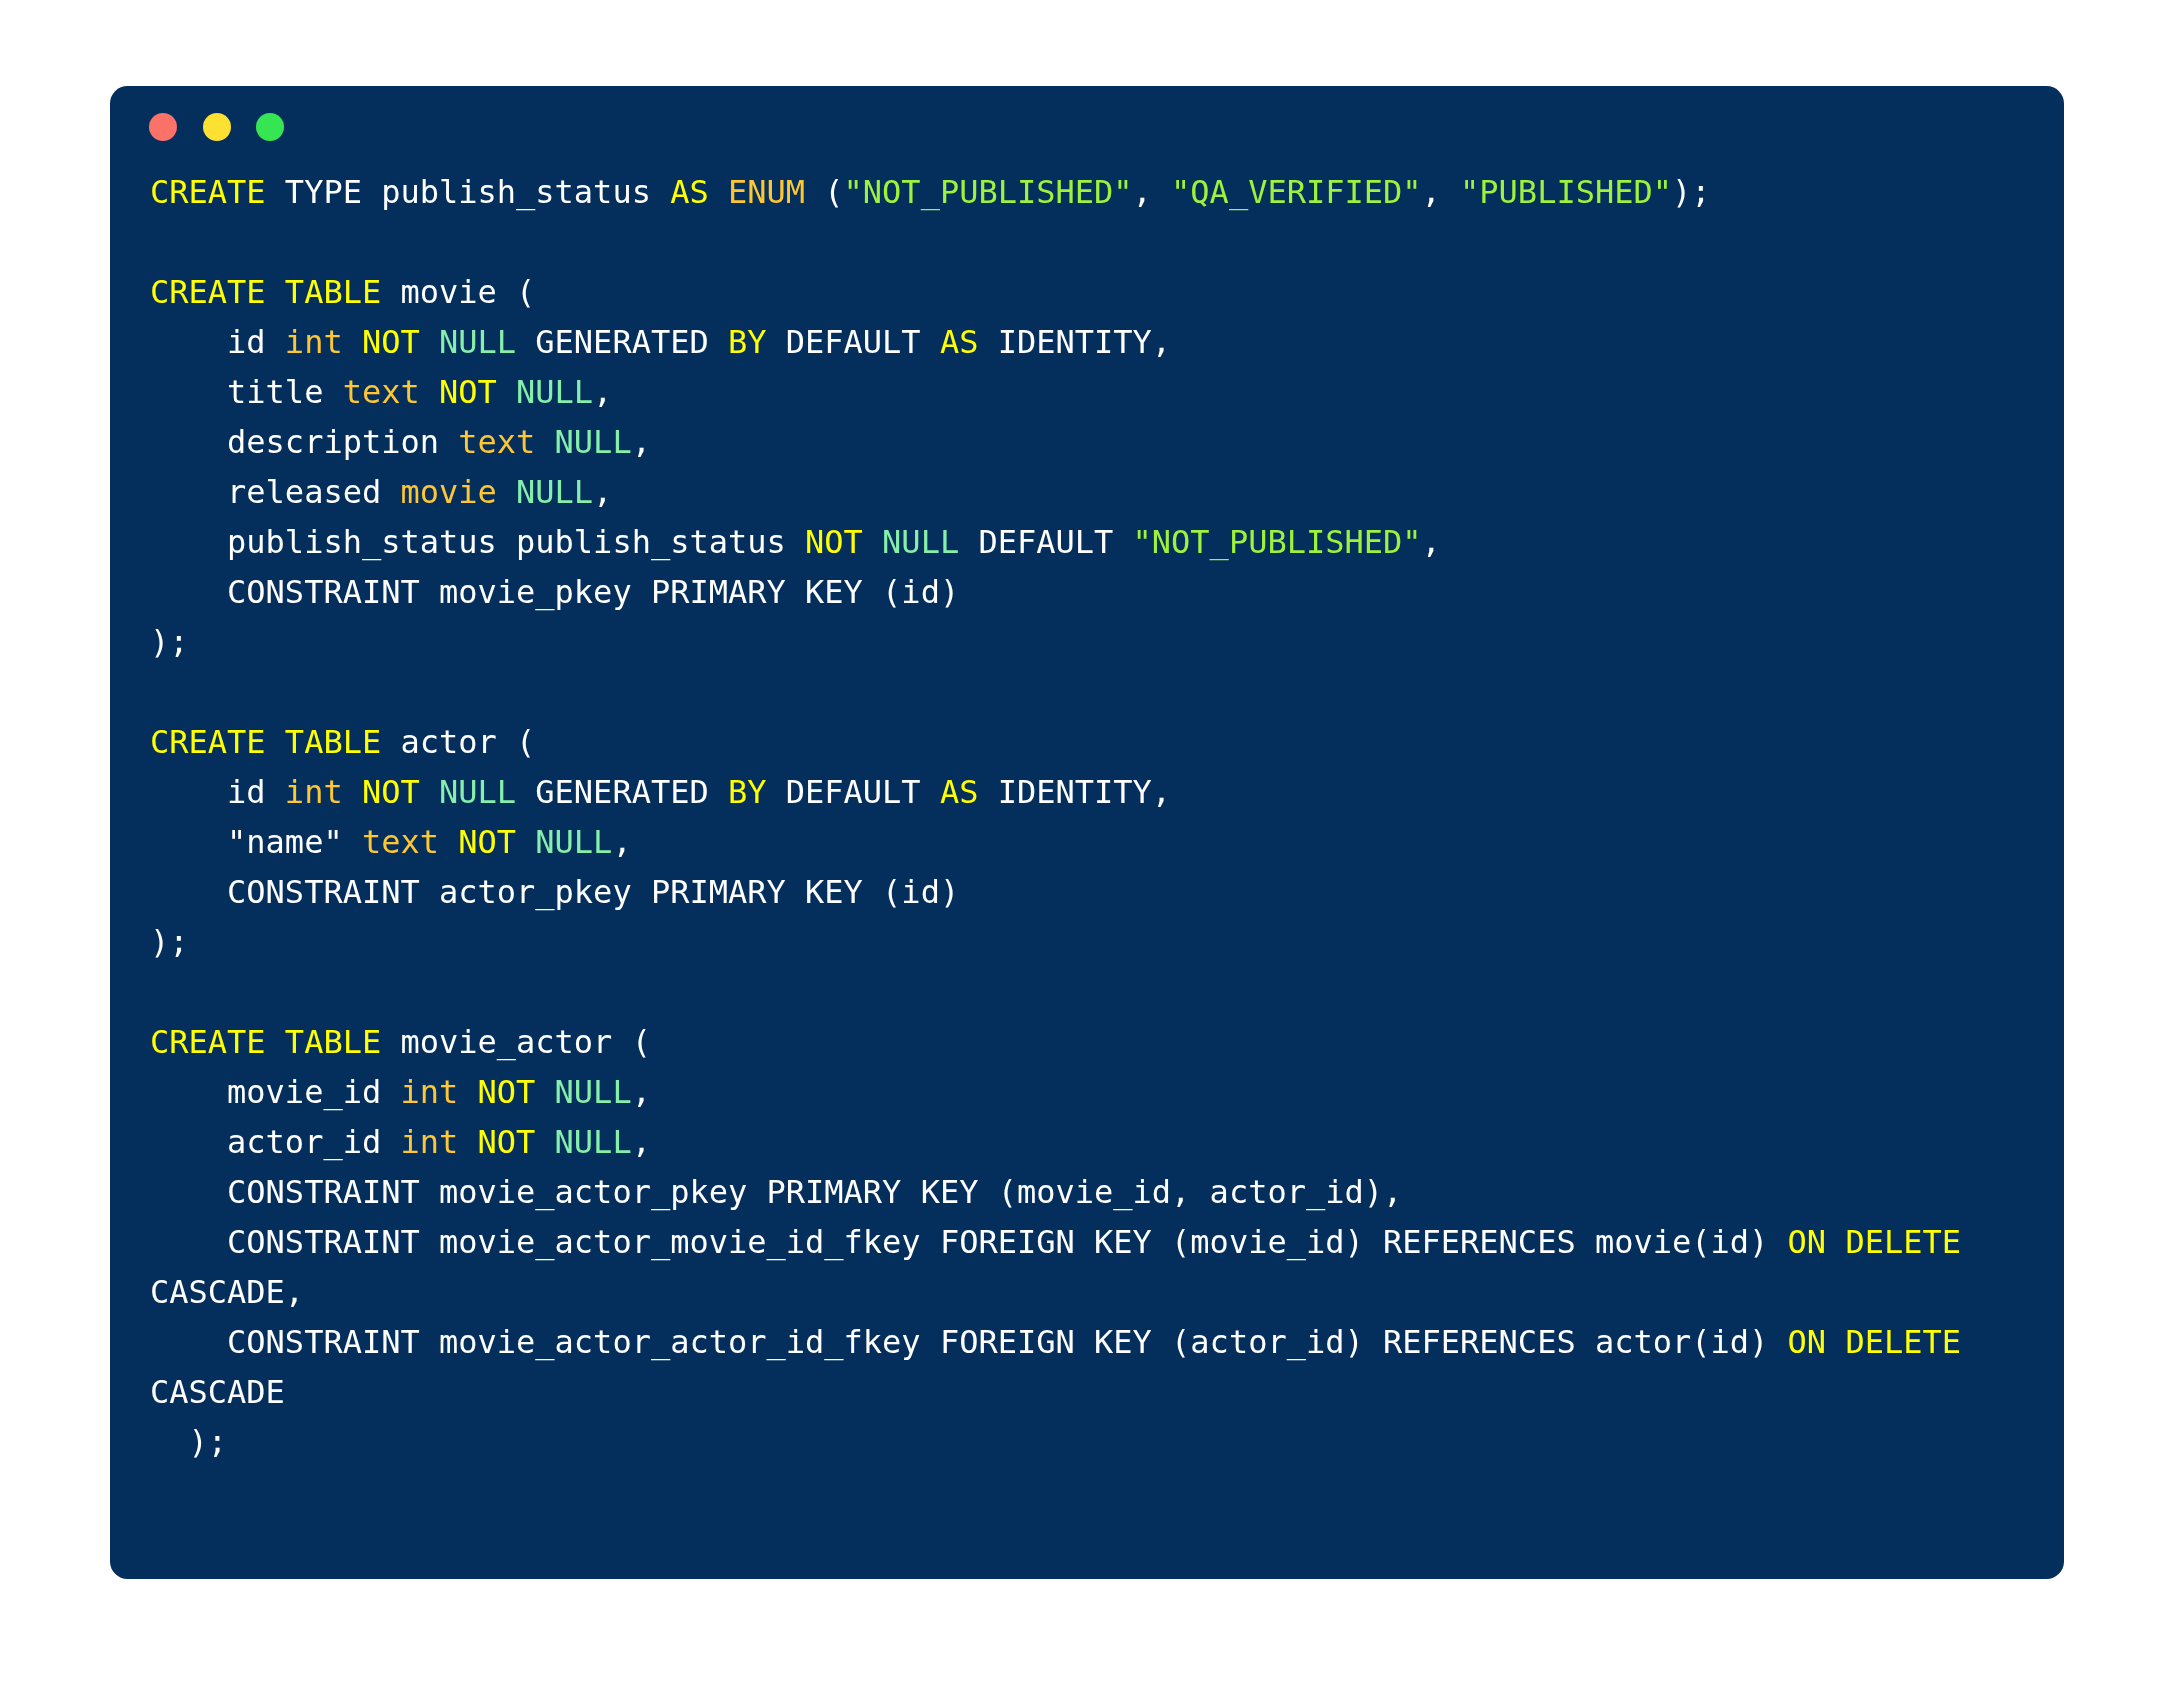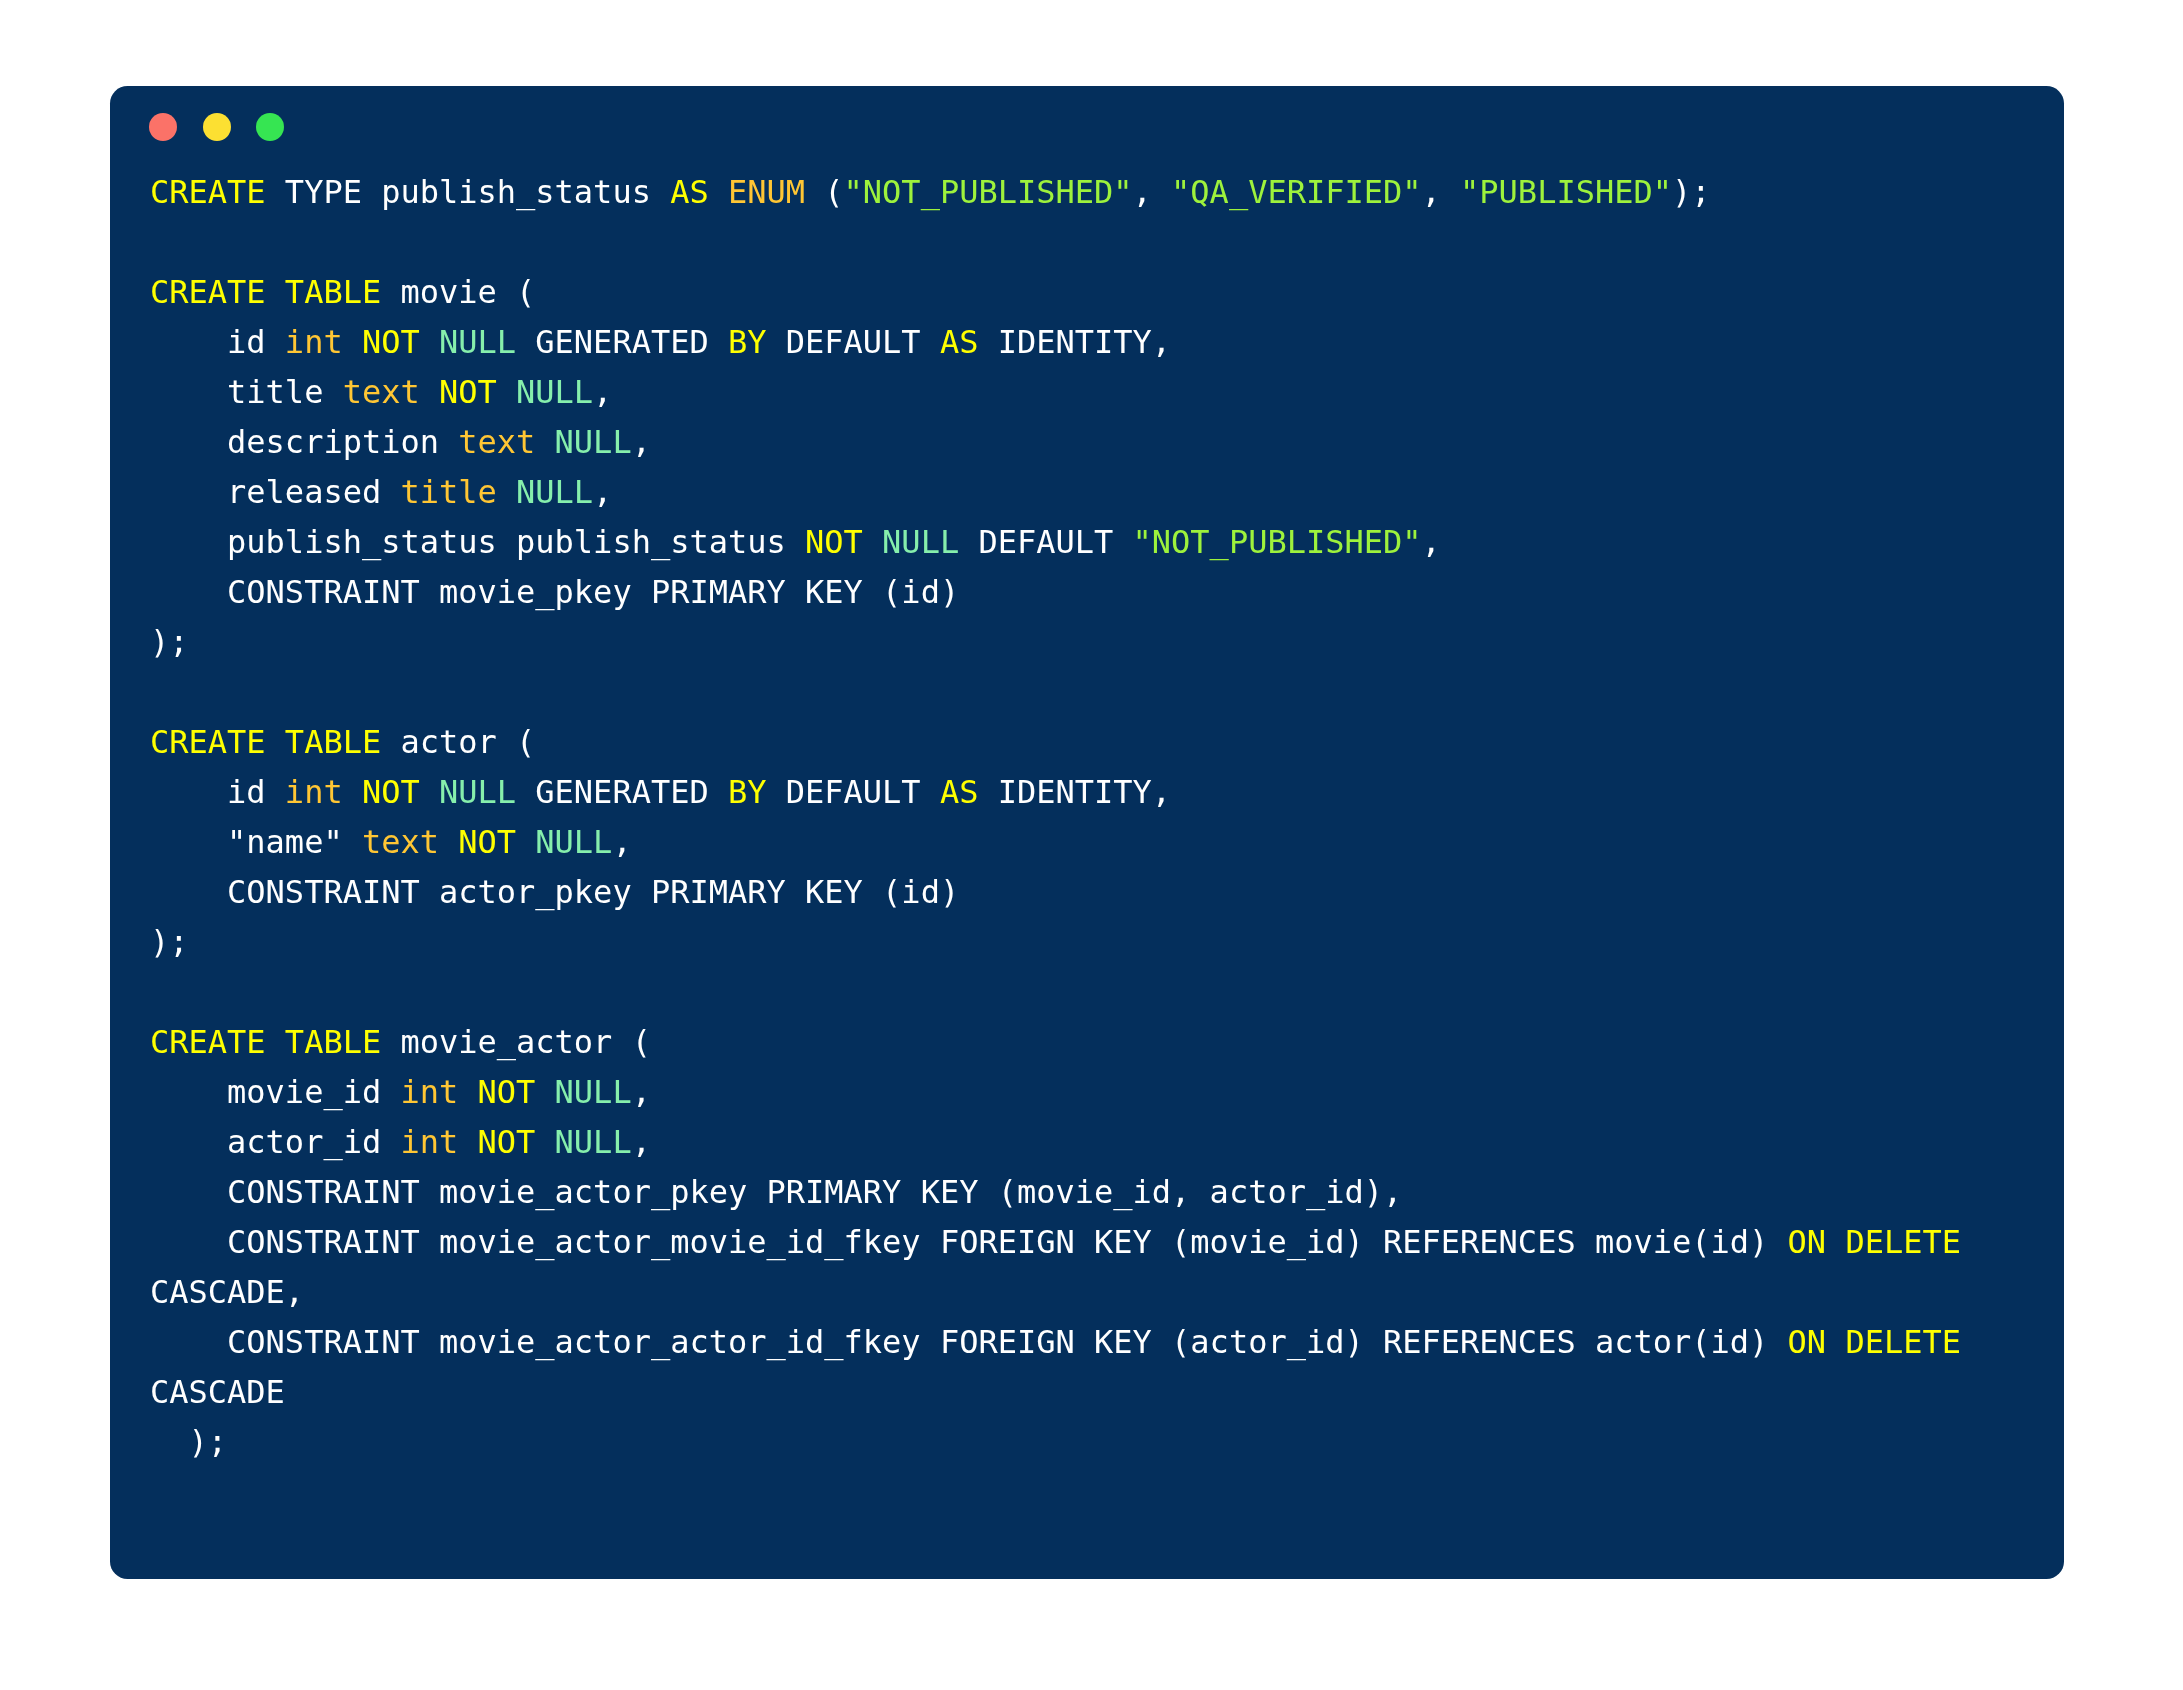--- a/index.html
+++ b/index.html
@@ -88,21 +88,21 @@
       <span class="dot dot-green"></span>
     </div>
 
     <div class="code-area">
       <pre class="code" id="code-block"><span class="t-kw">CREATE</span><span class="t-plain"> </span><span class="t-plain">TYPE</span><span class="t-plain"> publish_status </span><span class="t-kw">AS</span><span class="t-plain"> </span><span class="t-type">ENUM</span><span class="t-plain"> (</span><span class="t-str">"NOT_PUBLISHED"</span><span class="t-plain">, </span><span class="t-str">"QA_VERIFIED"</span><span class="t-plain">, </span><span class="t-str">"PUBLISHED"</span><span class="t-plain">);</span><span class="t-plain">
 
 </span><span class="t-kw">CREATE</span><span class="t-plain"> </span><span class="t-kw">TABLE</span><span class="t-plain"> movie (
     id </span><span class="t-type">int</span><span class="t-plain"> </span><span class="t-kw">NOT</span><span class="t-plain"> </span><span class="t-null">NULL</span><span class="t-plain"> GENERATED </span><span class="t-kw">BY</span><span class="t-plain"> DEFAULT </span><span class="t-kw">AS</span><span class="t-plain"> IDENTITY,
     title </span><span class="t-type">text</span><span class="t-plain"> </span><span class="t-kw">NOT</span><span class="t-plain"> </span><span class="t-null">NULL</span><span class="t-plain">,
     description </span><span class="t-type">text</span><span class="t-plain"> </span><span class="t-null">NULL</span><span class="t-plain">,
-    released </span><span class="t-type">title</span><span class="t-plain"> </span><span class="t-null">NULL</span><span class="t-plain">,
+    released </span><span class="t-type">movie</span><span class="t-plain"> </span><span class="t-null">NULL</span><span class="t-plain">,
     publish_status publish_status </span><span class="t-kw">NOT</span><span class="t-plain"> </span><span class="t-null">NULL</span><span class="t-plain"> DEFAULT </span><span class="t-str">"NOT_PUBLISHED"</span><span class="t-plain">,
     CONSTRAINT movie_pkey PRIMARY KEY (id)
 );
 
 </span><span class="t-kw">CREATE</span><span class="t-plain"> </span><span class="t-kw">TABLE</span><span class="t-plain"> actor (
     id </span><span class="t-type">int</span><span class="t-plain"> </span><span class="t-kw">NOT</span><span class="t-plain"> </span><span class="t-null">NULL</span><span class="t-plain"> GENERATED </span><span class="t-kw">BY</span><span class="t-plain"> DEFAULT </span><span class="t-kw">AS</span><span class="t-plain"> IDENTITY,
     "name" </span><span class="t-type">text</span><span class="t-plain"> </span><span class="t-kw">NOT</span><span class="t-plain"> </span><span class="t-null">NULL</span><span class="t-plain">,
     CONSTRAINT actor_pkey PRIMARY KEY (id)
 );
 

